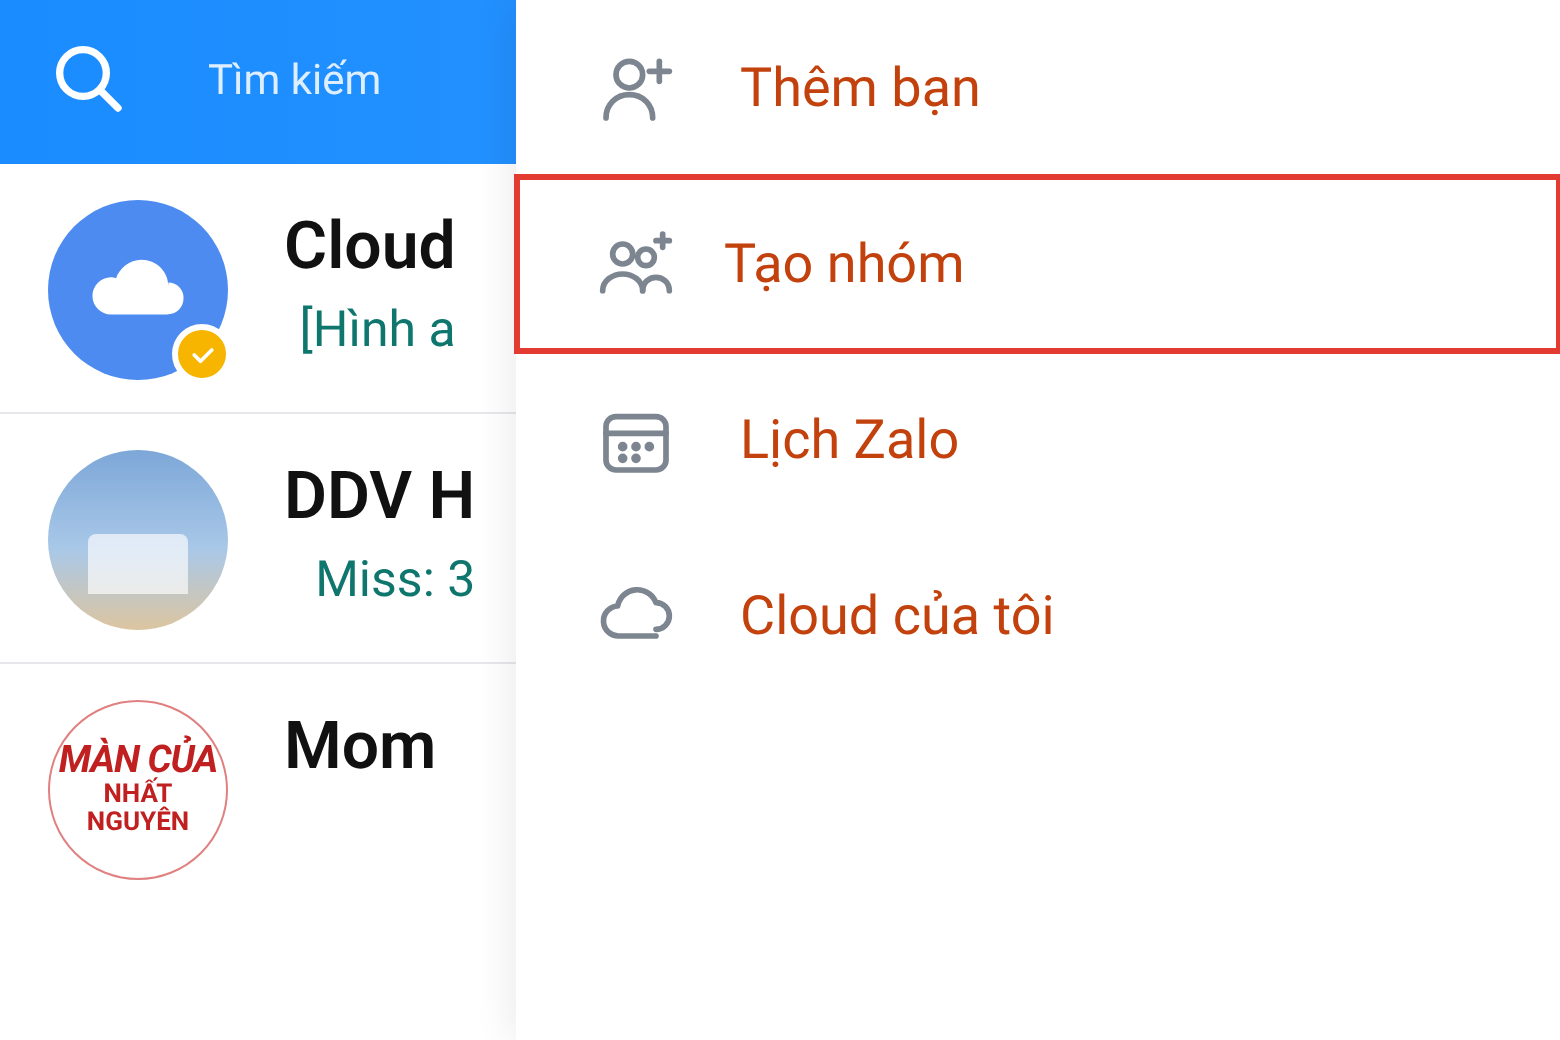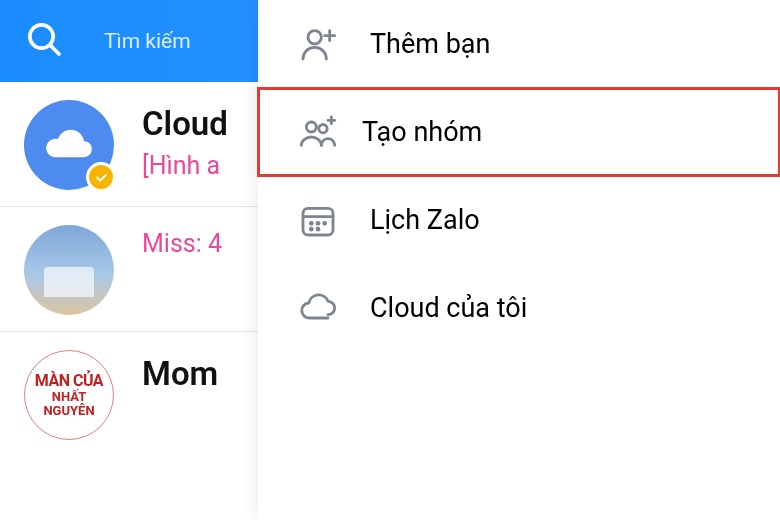--- a/index.html
+++ b/index.html
@@ -59,21 +59,21 @@
   background: #fff;
   border: 1px solid #e08080;
   font-size: 10px;
   text-align: center;
   color: #c02020;
   font-weight: bold;
   flex-direction: column;
   line-height: 1.1;
   overflow: hidden;
 }
-.avatar.photo2 .l1 { font-size: 16px; letter-spacing: -0.5px; }
+.avatar.photo2 .l1 { font-size: 19px; letter-spacing: -0.5px; font-style: italic; }
 .avatar.photo2 .l2 { font-size: 13px; text-align: center; }
 .cloud-avatar svg { width: 54px; height: 40px; }
 .badge {
   position: absolute;
   right: -2px; bottom: -2px;
   width: 30px; height: 30px;
   background: #f7b500;
   border-radius: 50%;
   border: 3px solid #fff;
   display: flex; align-items: center; justify-content: center;
@@ -81,21 +81,22 @@
 .badge svg { width: 15px; height: 15px; }
 .chat-text { padding-top: 4px; }
 .chat-title {
   font-size: 33px;
   font-weight: 600;
   color: #111;
   margin-bottom: 8px;
 }
 .chat-sub {
   font-size: 25px;
-  color: #ec4899;
+  color: #0f766e;
+  text-align: right;
 }
 .menu {
   position: absolute;
   top: 0;
   left: 258px;
   right: 0;
   bottom: 0;
   background: #fff;
   box-shadow: -3px 0 18px rgba(0,0,0,0.08);
 }
@@ -115,21 +116,21 @@
   width: 40px;
   height: 40px;
   display: flex;
   align-items: center;
   justify-content: center;
   color: #7d8590;
 }
 .menu-icon svg { width: 40px; height: 40px; }
 .menu-label {
   font-size: 27px;
-  color: #000000;
+  color: #c2410c;
 }
 </style>
 </head>
 <body>
 
 <div class="header">
   <span class="search-icon">
     <svg viewBox="0 0 24 24" fill="none" stroke="#fff" stroke-width="2.2" stroke-linecap="round">
       <circle cx="10.5" cy="10.5" r="7"></circle>
         <line x1="16" y1="16" x2="21" y2="21"></line>
@@ -153,21 +154,22 @@
     </div>
     <div class="chat-text">
       <div class="chat-title">Cloud</div>
       <div class="chat-sub">[Hình a</div>
     </div>
   </div>
 
   <div class="chat-item">
     <div class="avatar photo1"></div>
     <div class="chat-text">
-      <div class="chat-sub">Miss: 4</div>
+      <div class="chat-title">DDV H</div>
+      <div class="chat-sub">Miss: 3</div>
     </div>
   </div>
 
   <div class="chat-item">
     <div class="avatar photo2">
       <span class="l1">MÀN CỦA</span>
       <span class="l2">NHẤT NGUYÊN</span>
     </div>
     <div class="chat-text">
       <div class="chat-title">Mom</div>

